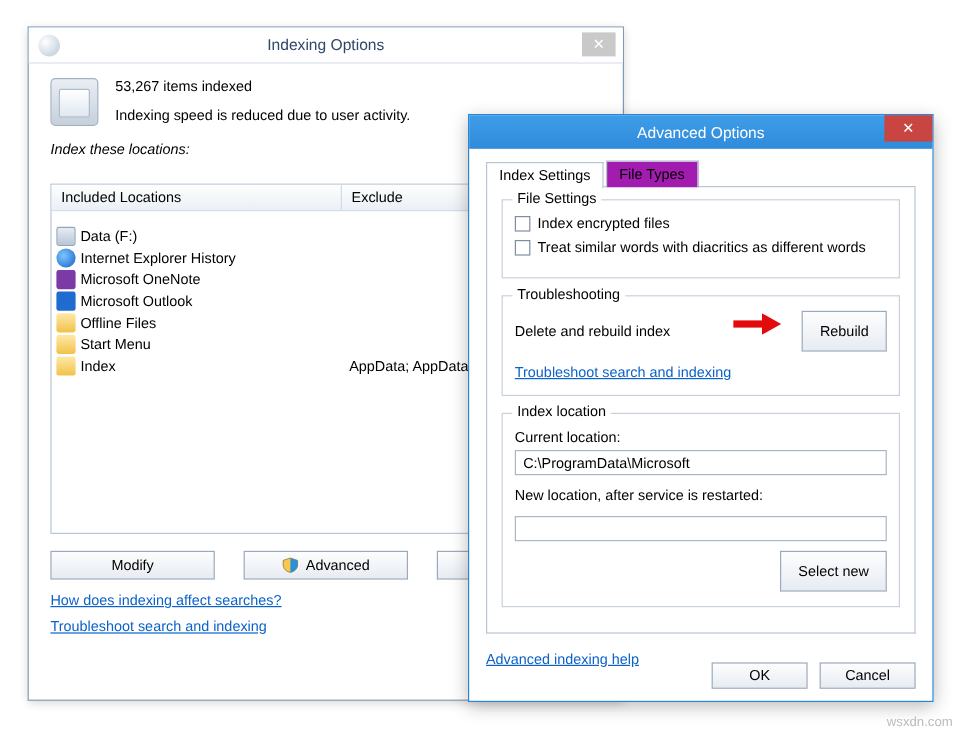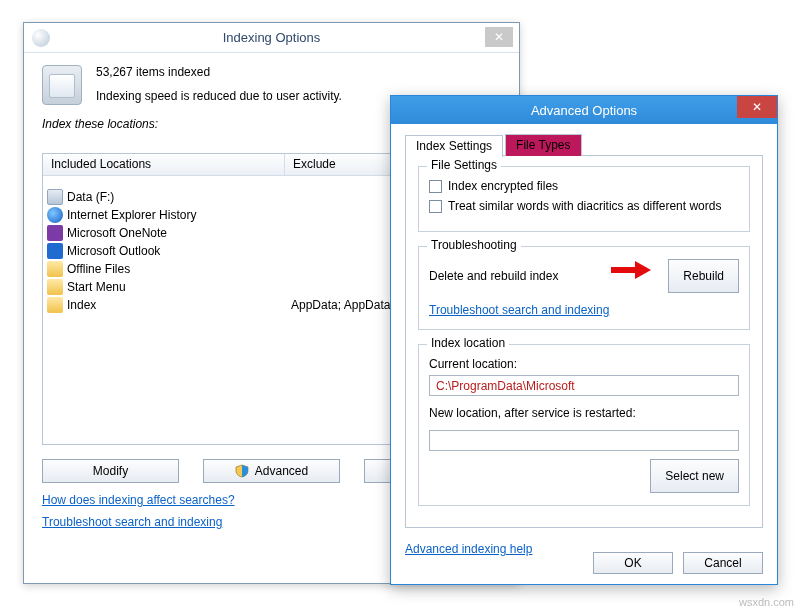--- a/index.html
+++ b/index.html
@@ -225,21 +225,21 @@
     display: flex;
     border-bottom: 1px solid #b9c5d3;
     position: relative;
     height: 22px;
   }
   .tab {
     border: 1px solid #b9c5d3;
     border-bottom: none;
     padding: 2px 10px;
     margin-right: 2px;
-    background: #be185d;
+    background: #a21caf;
     font-size: 12px;
     position: relative;
     top: 0;
     height: 22px;
     line-height:17px;
   }
   .tab.active {
     background: #fff;
     top: 1px;
   }
@@ -301,21 +301,21 @@
     cursor: default;
   }
   .btn-small { height: 34px; }
   .text-input {
     width: 100%;
     height: 21px;
     border: 1px solid #a9b6c6;
     padding: 2px 6px;
     font-size: 12px;
     background: #fff;
-    color: #b91c1c;
+    color: #000000;
   }
   .location-label { margin-bottom: 4px; }
   .newloc { margin: 10px 0 10px 0; }
   .select-new-row { text-align: right; }
   .help-link { margin-top: 14px; }
   .footer-row {
     position: absolute;
     bottom: 10px;
     right: 14px;
     display: flex;

